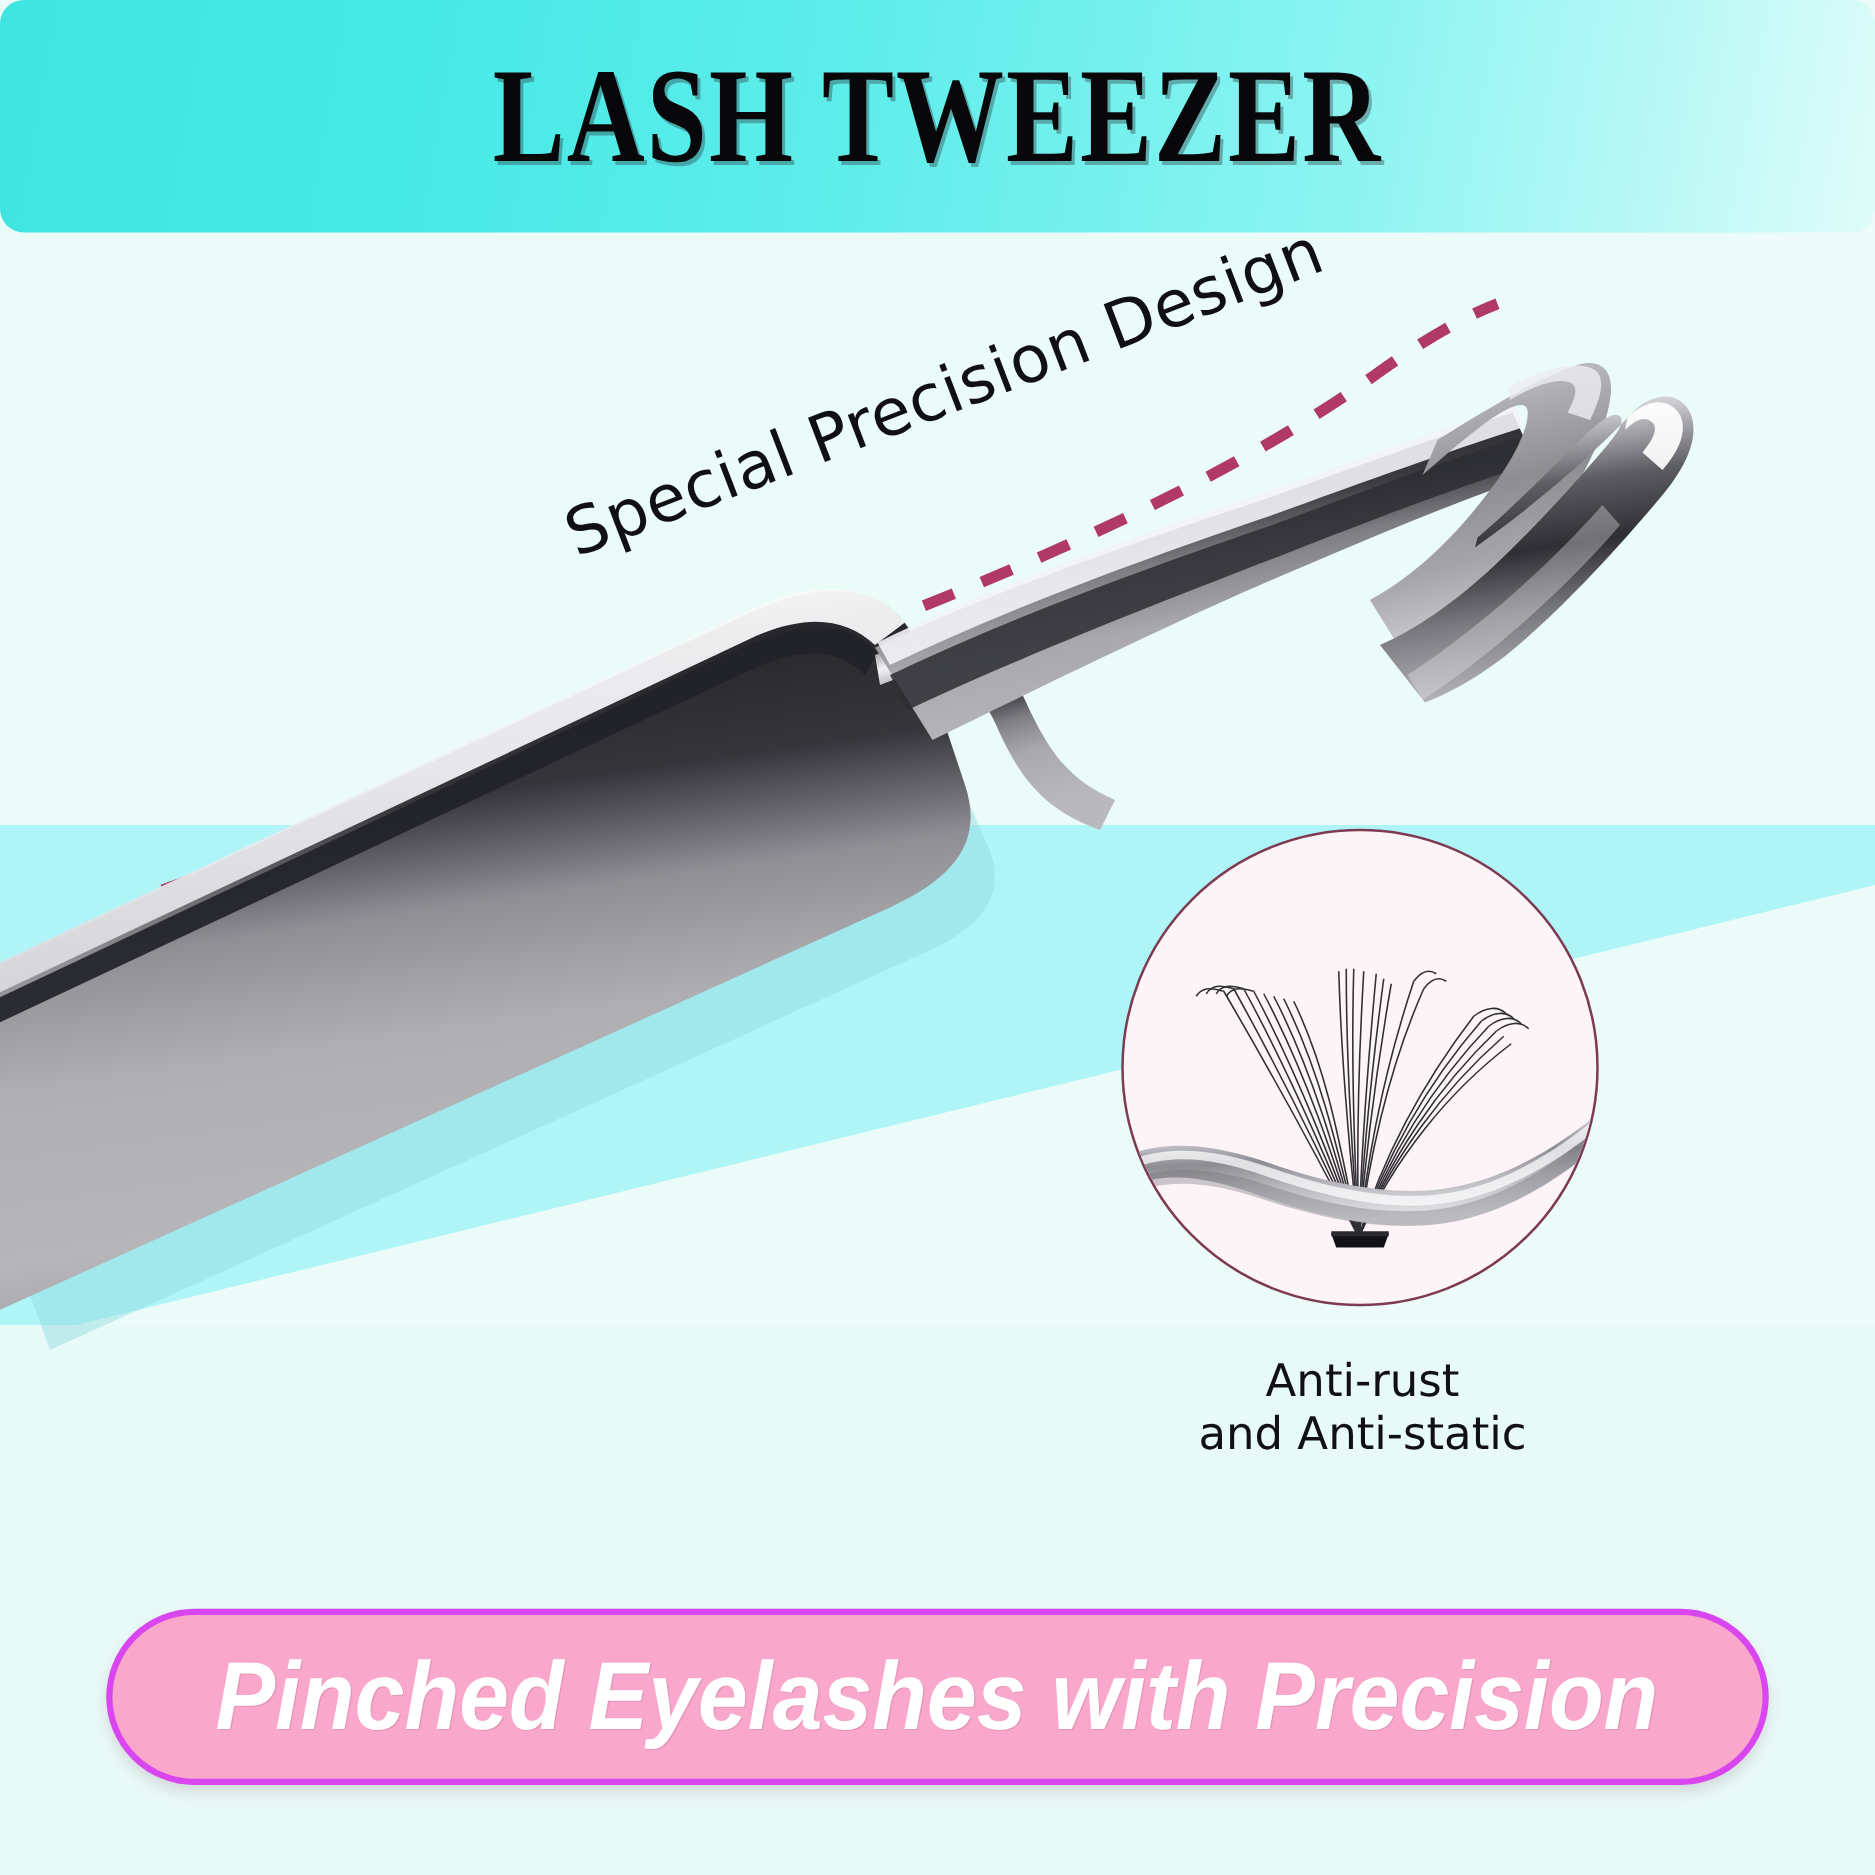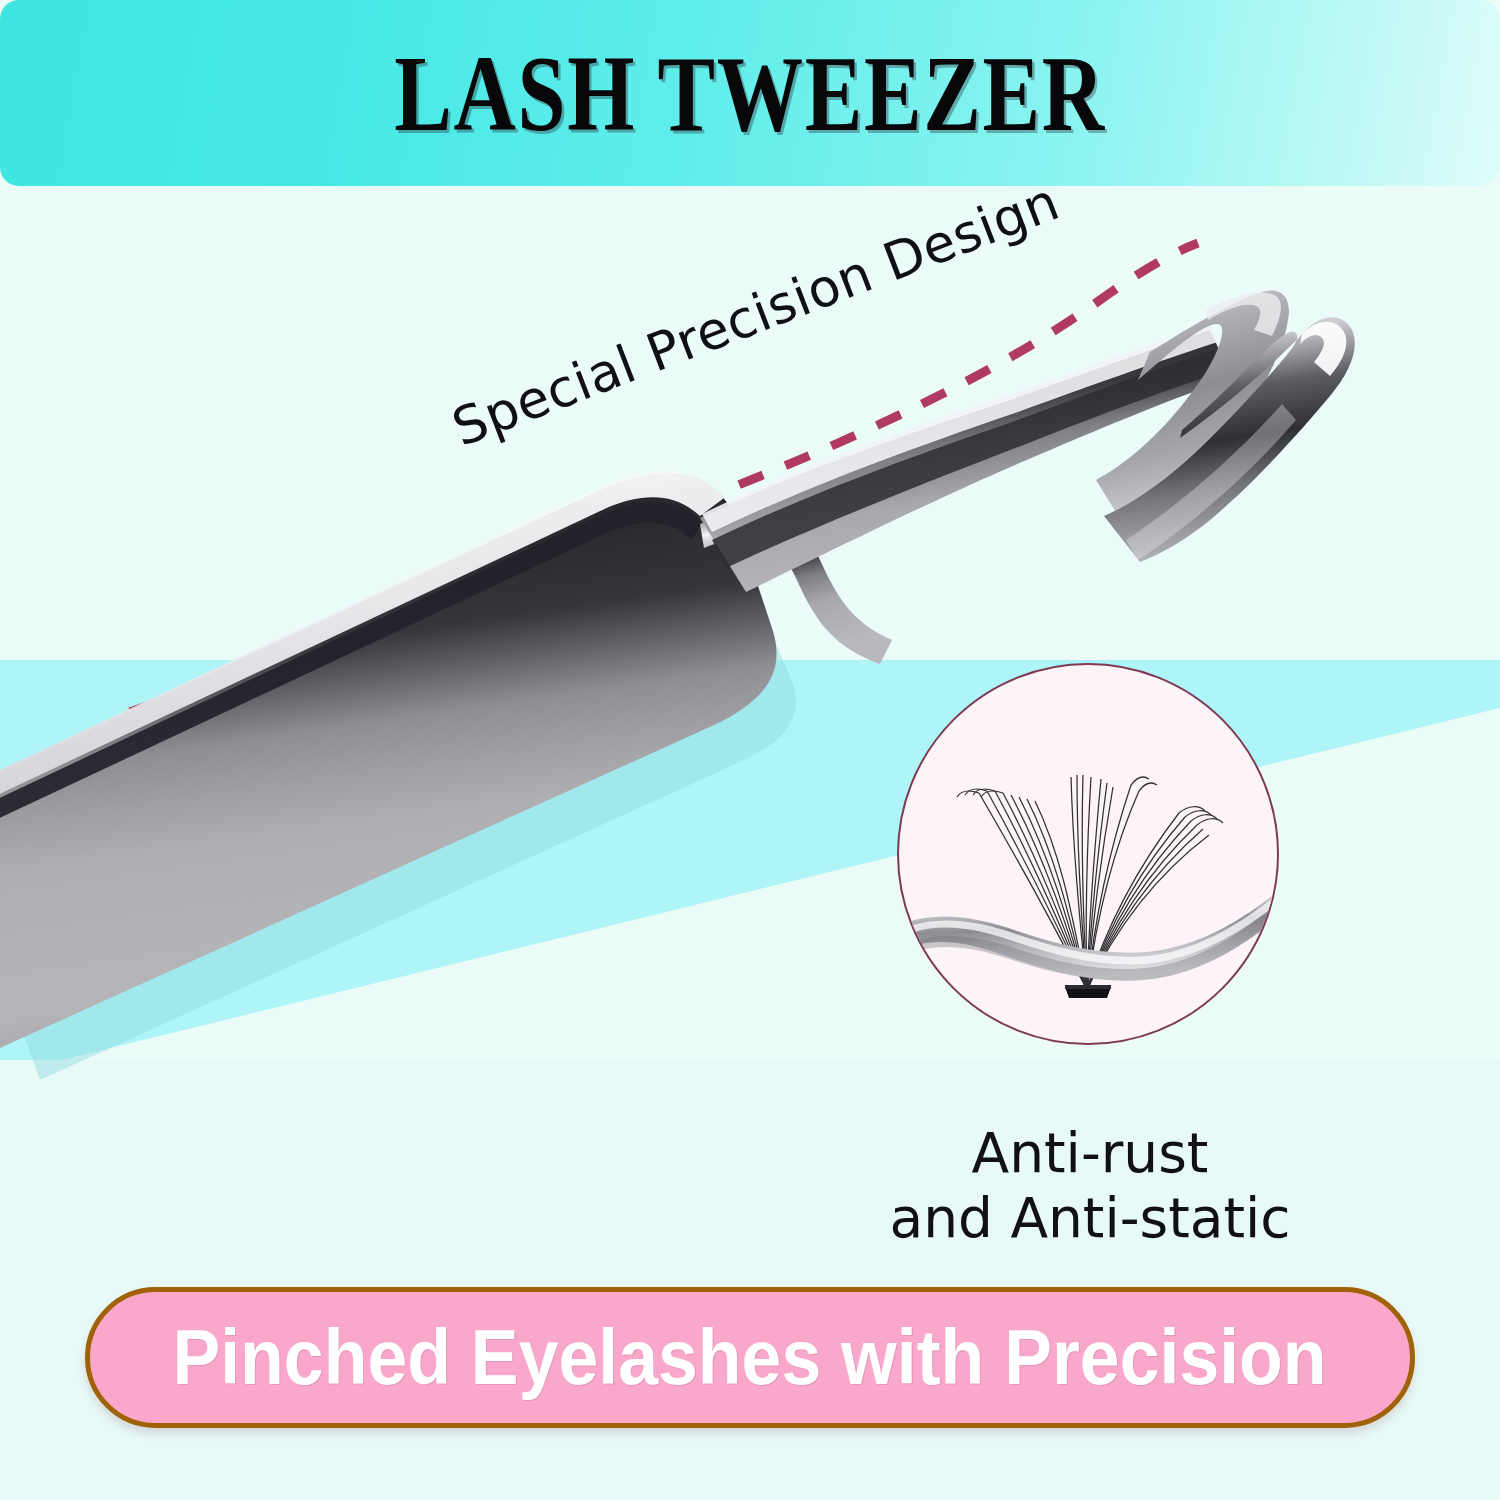--- a/index.html
+++ b/index.html
@@ -127,43 +127,43 @@
     width: 382px;
     height: 382px;
   }
 
   .inset-caption {
     position: absolute;
     left: 880px;
     top: 1085px;
     width: 420px;
     text-align: center;
-    font-size: 55px;
+    font-size: 36px;
     line-height: 1.18;
     color: #111114;
     font-weight: 400;
-    margin-top: 36px;
   }
   .inset-caption span { display: block; }
 
   
   .bottom-banner {
     position: absolute;
     left: 85px;
     top: 1287px;
     width: 1330px;
     height: 141px;
     border-radius: 72px;
     background: #F9A7CA;
-    border: 5px solid #a16207;
+    border: 5px solid #d946ef;
     box-sizing: border-box;
     box-shadow: 0 6px 10px rgba(120,70,90,0.18);
     display: flex;
     align-items: center;
     justify-content: center;
+    font-style: italic;
   }
   .bottom-banner-text {
     font-family: "Liberation Sans", sans-serif;
     font-weight: bold;
     font-size: 77px;
     color: #FFFFFF;
     letter-spacing: 0px;
     white-space: nowrap;
     transform: scaleX(0.93);
     text-shadow: 1px 1px 0 rgba(200,130,160,0.45);

